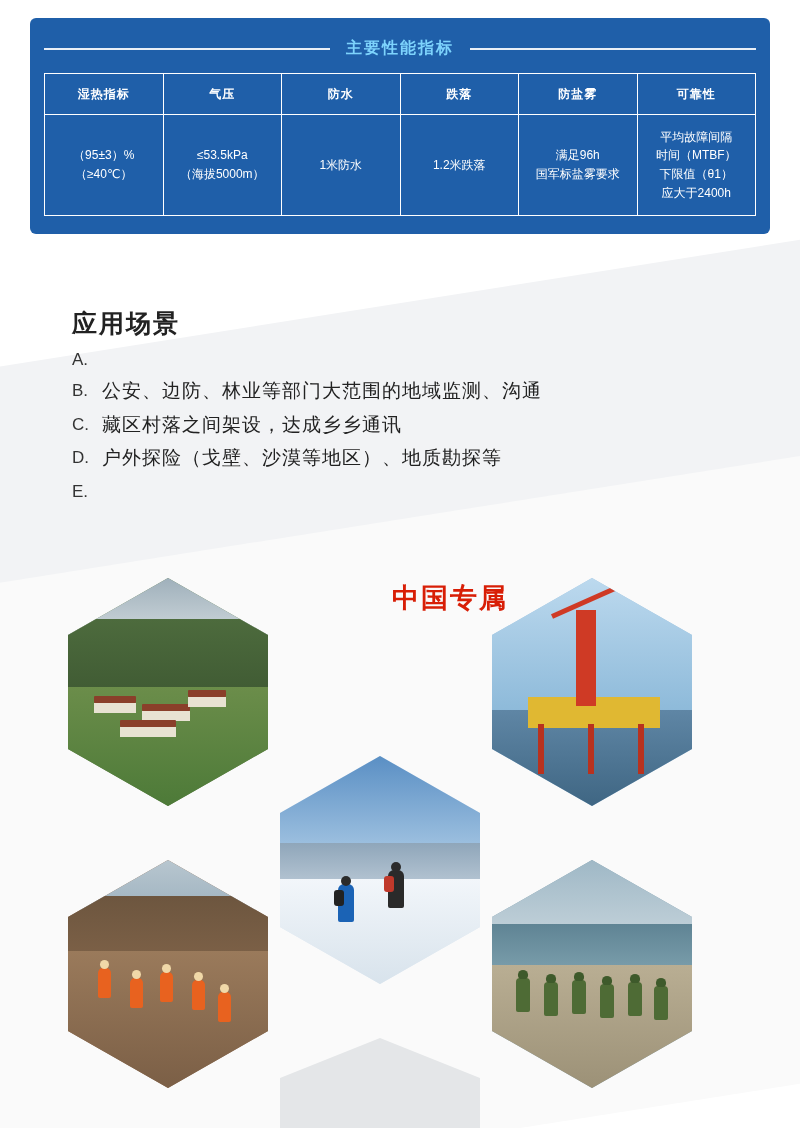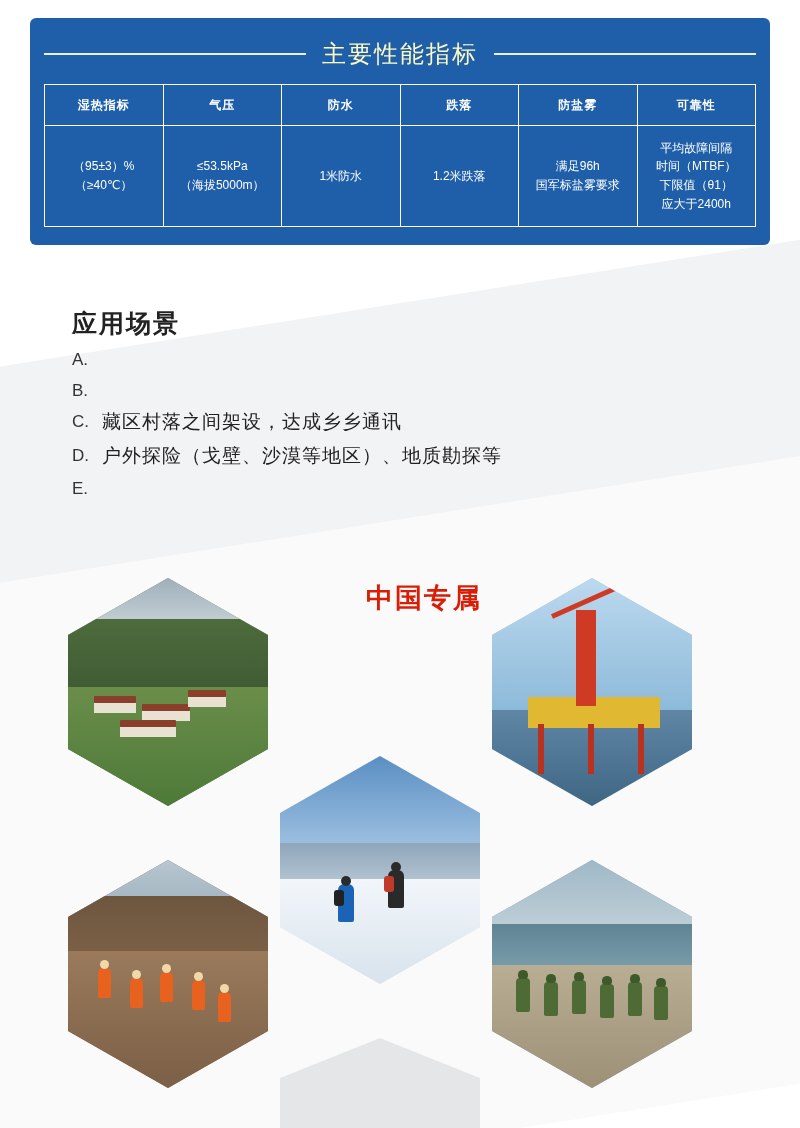--- a/index.html
+++ b/index.html
@@ -58,23 +58,23 @@
     justify-content: center;
     margin: 6px 0 14px 0;
   }
   .spec-title-row .rule {
     flex: 1 1 auto;
     height: 2px;
     background: #ffffff;
     opacity: .9;
   }
   .spec-title {
-    color: #fef9c3;
-    font-size: 24px;
-    font-weight: normal;
+    color: #7dd3fc;
+    font-size: 16px;
+    font-weight: bold;
     letter-spacing: 2px;
     padding: 0 16px;
     white-space: nowrap;
   }
   table.spec {
     width: 100%;
     border-collapse: collapse;
     table-layout: fixed;
   }
   table.spec th,
@@ -269,24 +269,24 @@
   
   #hex-blank {
     left: 280px; top: 478px;
     background: #e4e6e8;
     height: 160px;
   }
 
   
   .brand-block {
     position: absolute;
-    left: 314px;
+    left: 288px;
     top: 22px;
     width: 220px;
-    text-align: center;
+    text-align: right;
     z-index: 6;
   }
   .brand-main {
     font-size: 27px;
     font-weight: bold;
     color: #d81e06;
     letter-spacing: 2px;
     line-height: 1.2;
   }
   .brand-sub {
@@ -341,20 +341,21 @@
 </section>
 
 <h2 class="section-title">应用场景</h2>
 
 <div class="scenario-list">
   <div class="scenario-item">
     <span class="scenario-key">A.</span>
   </div>
   <div class="scenario-item">
     <span class="scenario-key">B.</span>
+    <span class="scenario-text">公安、边防、林业等部门大范围的地域监测、沟通</span>
   </div>
   <div class="scenario-item">
     <span class="scenario-key">C.</span>
     <span class="scenario-text">藏区村落之间架设，达成乡乡通讯</span>
   </div>
   <div class="scenario-item">
     <span class="scenario-key">D.</span>
     <span class="scenario-text">户外探险（戈壁、沙漠等地区）、地质勘探等</span>
   </div>
   <div class="scenario-item">

